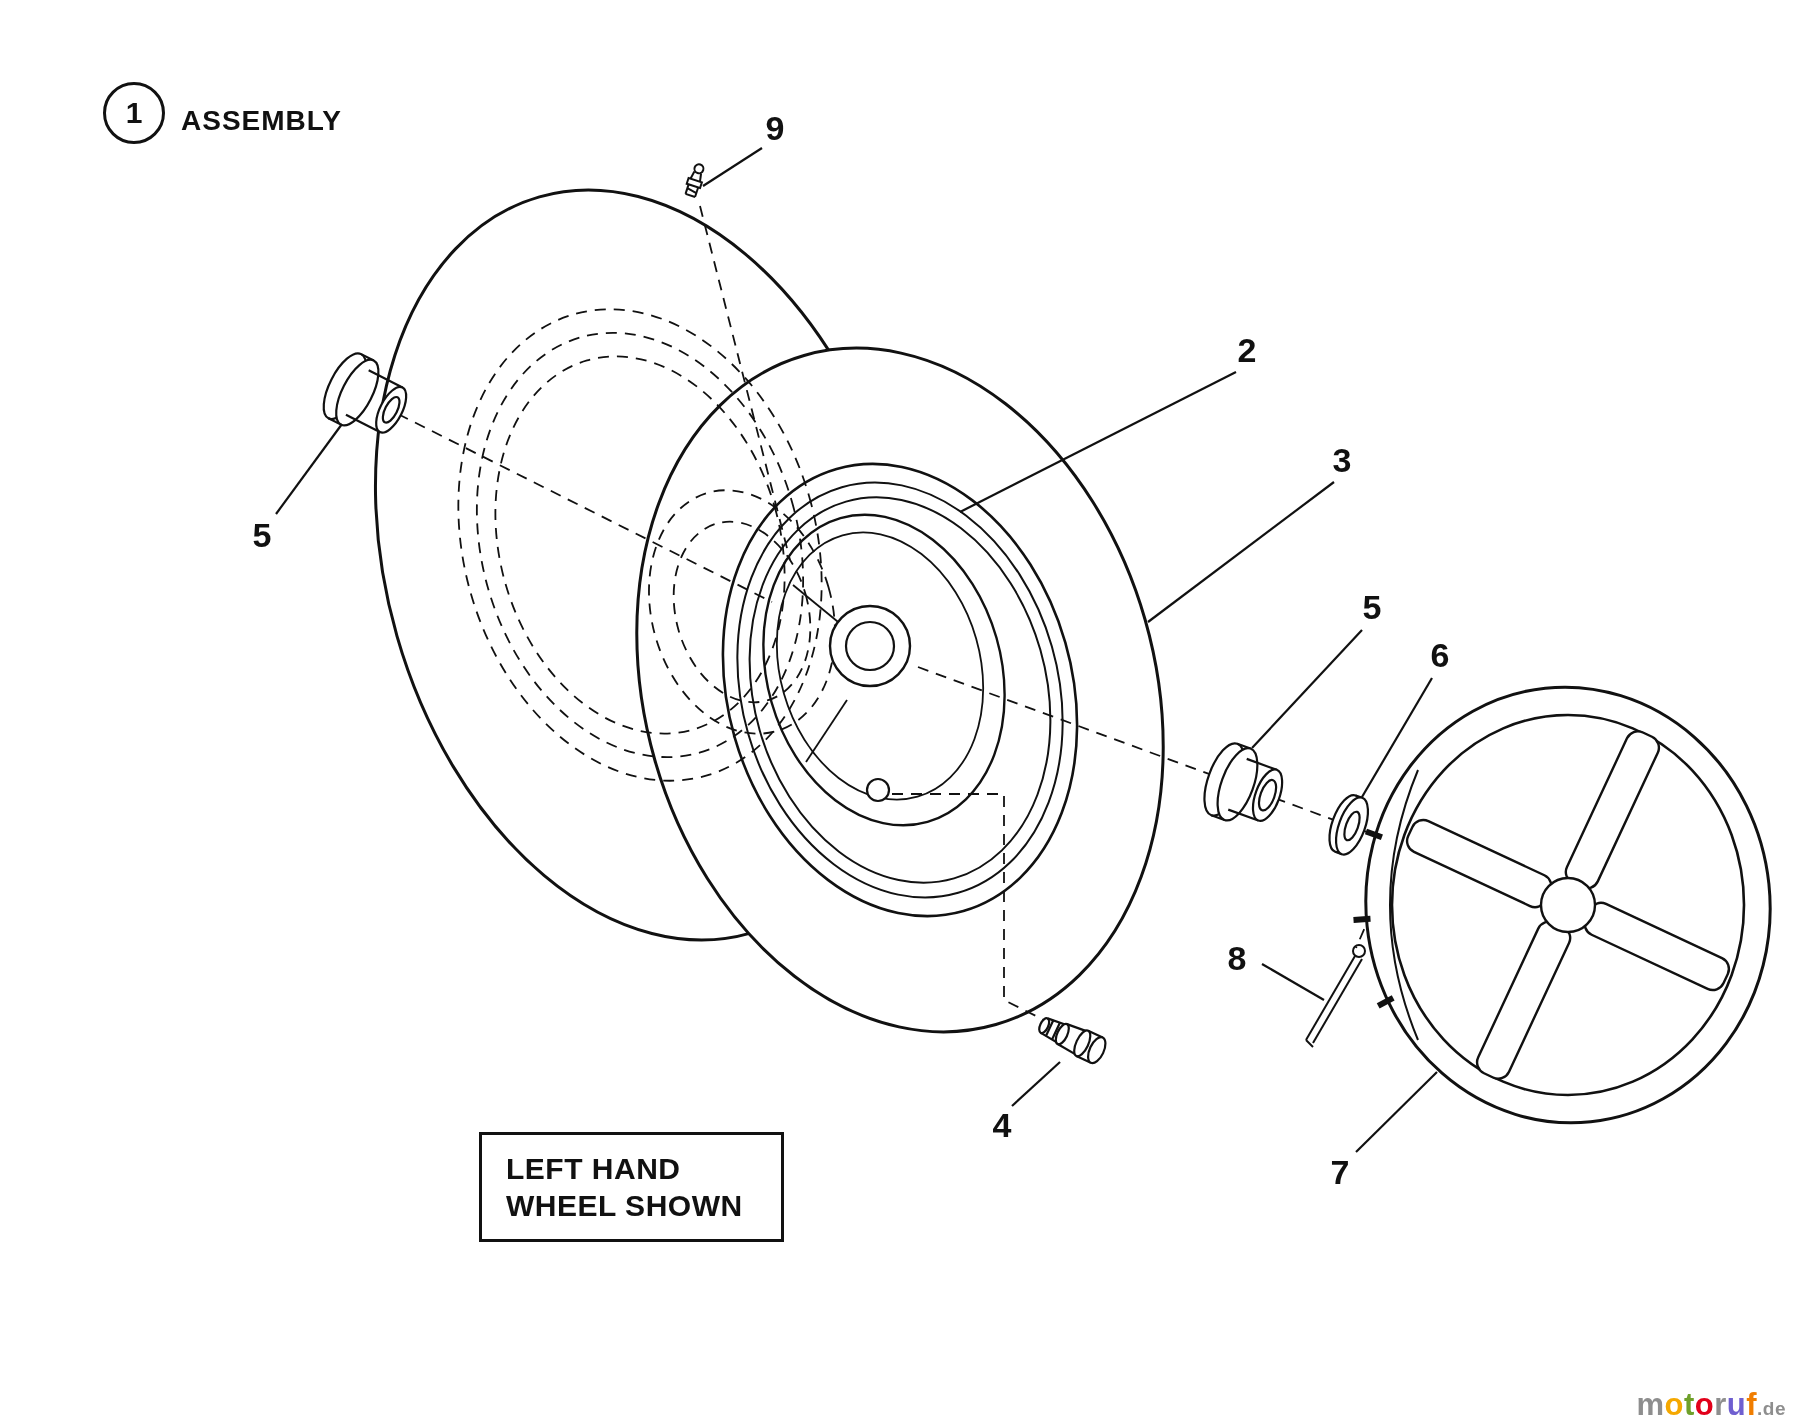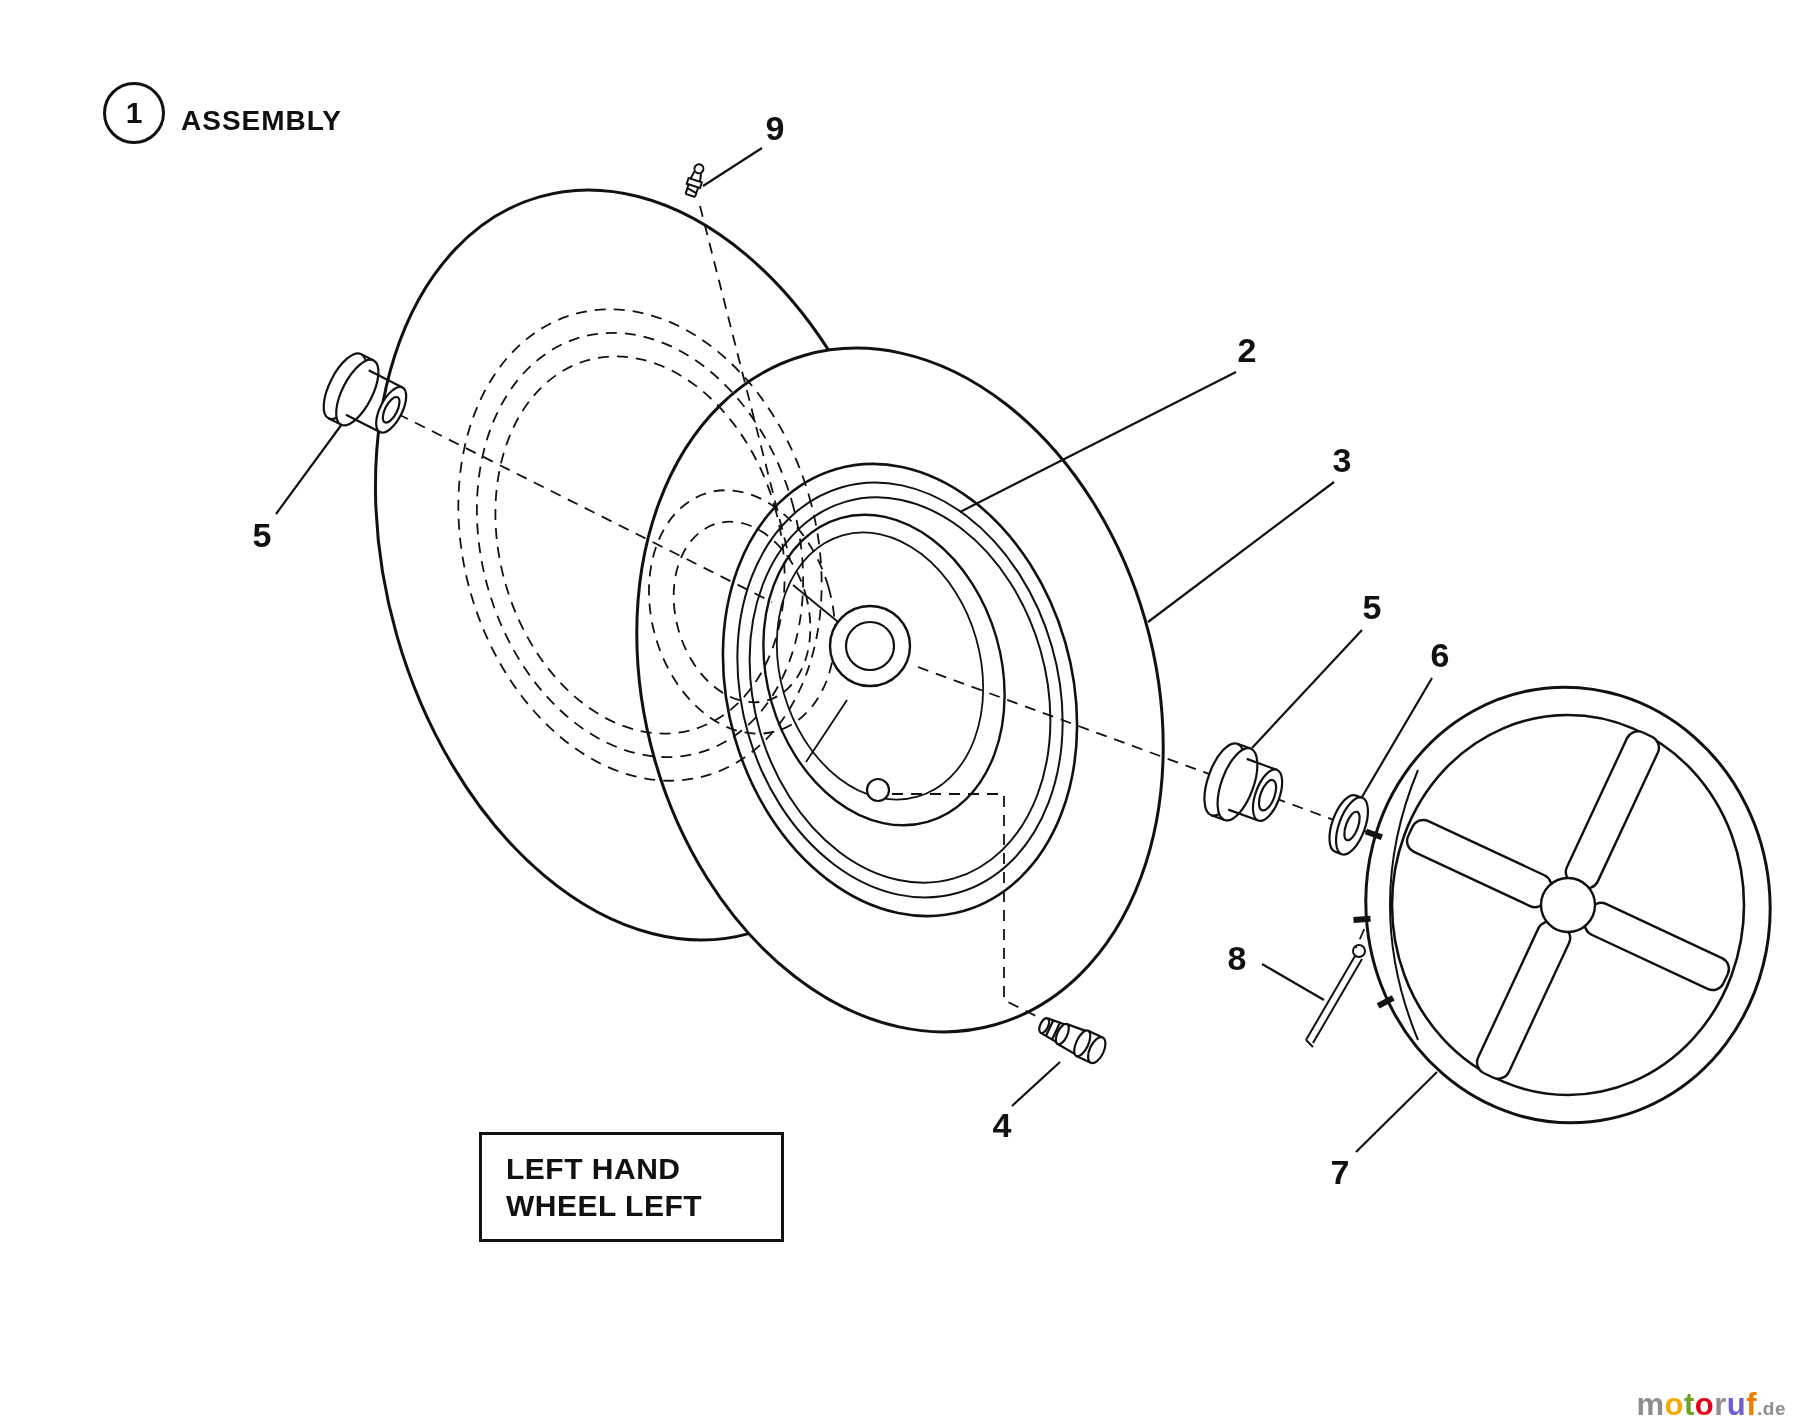--- a/index.html
+++ b/index.html
@@ -185,20 +185,20 @@
   <div class="callout" style="left:1247px;top:350px;">2</div>
   <div class="callout" style="left:1342px;top:460px;">3</div>
   <div class="callout" style="left:1372px;top:607px;">5</div>
   <div class="callout" style="left:1440px;top:655px;">6</div>
   <div class="callout" style="left:1237px;top:958px;">8</div>
   <div class="callout" style="left:1340px;top:1172px;">7</div>
   <div class="callout" style="left:1002px;top:1125px;">4</div>
 
   <div class="note-box">
     <div class="note-line">LEFT HAND</div>
-    <div class="note-line">WHEEL LEFT</div>
+    <div class="note-line">WHEEL SHOWN</div>
   </div>
 
   <div class="watermark">
     <span style="color: rgb(142, 142, 142);">m</span><span style="color: rgb(245, 168, 0);">o</span><span style="color: rgb(111, 160, 42);">t</span><span style="color: rgb(226, 0, 26);">o</span><span style="color: rgb(142, 142, 142);">r</span><span style="color: rgb(111, 95, 208);">u</span><span style="color: rgb(240, 125, 0);">f</span><span class="suffix" style="color: rgb(142, 142, 142);">.de</span>
   </div>
 
 </div>
 
 </body></html>

